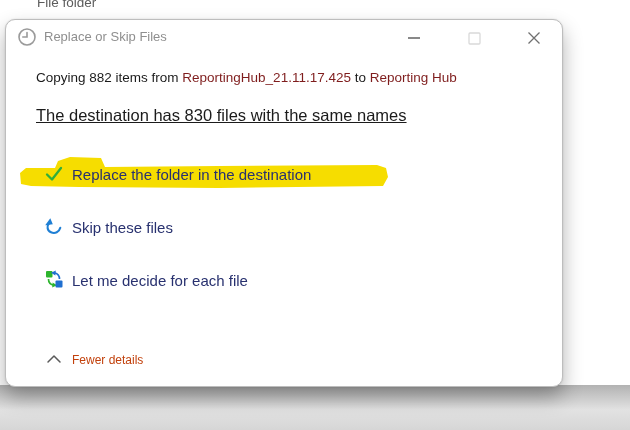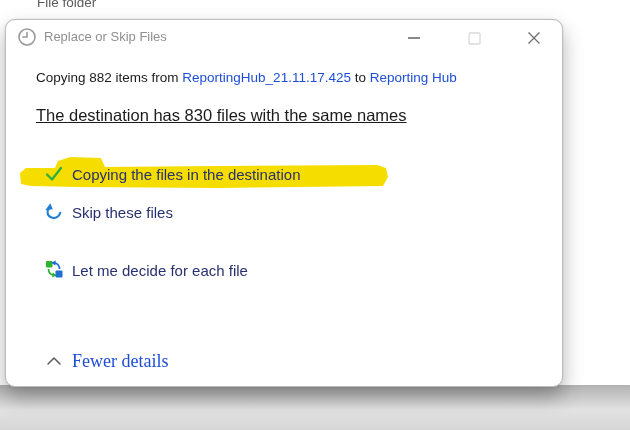--- a/index.html
+++ b/index.html
@@ -33,41 +33,41 @@
     position:absolute;top:4px;width:34px;height:28px;
     display:flex;align-items:center;justify-content:center;cursor:default;
   }
   .btn-min{left:391px;}
   .btn-max{left:451px;}
   .btn-close{left:511px;}
   .copy-line{
     position:absolute;left:30px;top:50px;font-size:13.5px;color:#1b1b1b;
     white-space:nowrap;
   }
-  .copy-line .link{color:#1d4ed8;}
+  .copy-line .link{color:#7f1d1d;}
   .dest-line{
     position:absolute;left:30px;top:86px;font-size:16.5px;color:#1b1b1b;
     white-space:nowrap;
     text-decoration:underline;
   }
   .opt-row{
     position:absolute;left:38px;display:flex;align-items:center;gap:8px;
     cursor:pointer;z-index:2;
   }
   .opt-row .opt-icon{width:20px;height:20px;flex:0 0 auto;}
   .opt-label{font-size:15px;color:#28316f;white-space:nowrap;}
   .row-replace{top:144px;}
-  .row-skip{top:182px;}
-  .row-decide{top:240px;}
+  .row-skip{top:197px;}
+  .row-decide{top:250px;}
   .highlight-svg{position:absolute;left:13px;top:135px;z-index:1;}
   .footer-row{
     position:absolute;left:40px;top:331px;display:flex;align-items:center;
     gap:10px;cursor:pointer;
   }
-  .footer-label{font-size:18px;color:#1d4ed8;font-family:Liberation Serif, serif;}
+  .footer-label{font-size:12px;color:#c2410c;}
 </style>
 </head>
 <body>
 
 <div class="bg-partial">File folder</div>
 
 <div class="bg-bottom"></div>
 
 <div class="dialog">
 
@@ -106,21 +106,21 @@
   <svg class="highlight-svg" width="372" height="38" viewBox="0 0 372 38">
     <polygon fill="#f6dd00" points="2,29 1,18 7,13 36,13 39,6 51,2 82,3 86,12 200,11 358,10 367,13 369,22 364,31 200,33 60,32 12,31"></polygon>
   </svg>
 
   <div class="opt-row row-replace">
     <span class="opt-icon">
       <svg width="20" height="20" viewBox="0 0 20 20">
         <path d="M3 10.5 L8 15.5 L17 4" fill="none" stroke="#2fae3b" stroke-width="2.3" stroke-linecap="round" stroke-linejoin="round"></path>
       </svg>
     </span>
-    <span class="opt-label">Copying the files in the destination</span>
+    <span class="opt-label">Replace the folder in the destination</span>
   </div>
 
   <div class="opt-row row-skip">
     <span class="opt-icon">
       <svg width="20" height="20" viewBox="0 0 20 20">
         <path d="M5.5 5.5 C2.5 9 3 13.5 7 15.3 C11 17.1 15.2 15 16.3 10.8" fill="none" stroke="#1f7fd4" stroke-width="2.1" stroke-linecap="round"></path>
         <polygon points="1.2,8.2 6.3,1.2 8.8,7.2" fill="#1f7fd4"></polygon>
       </svg>
     </span>
     <span class="opt-label">Skip these files</span>

